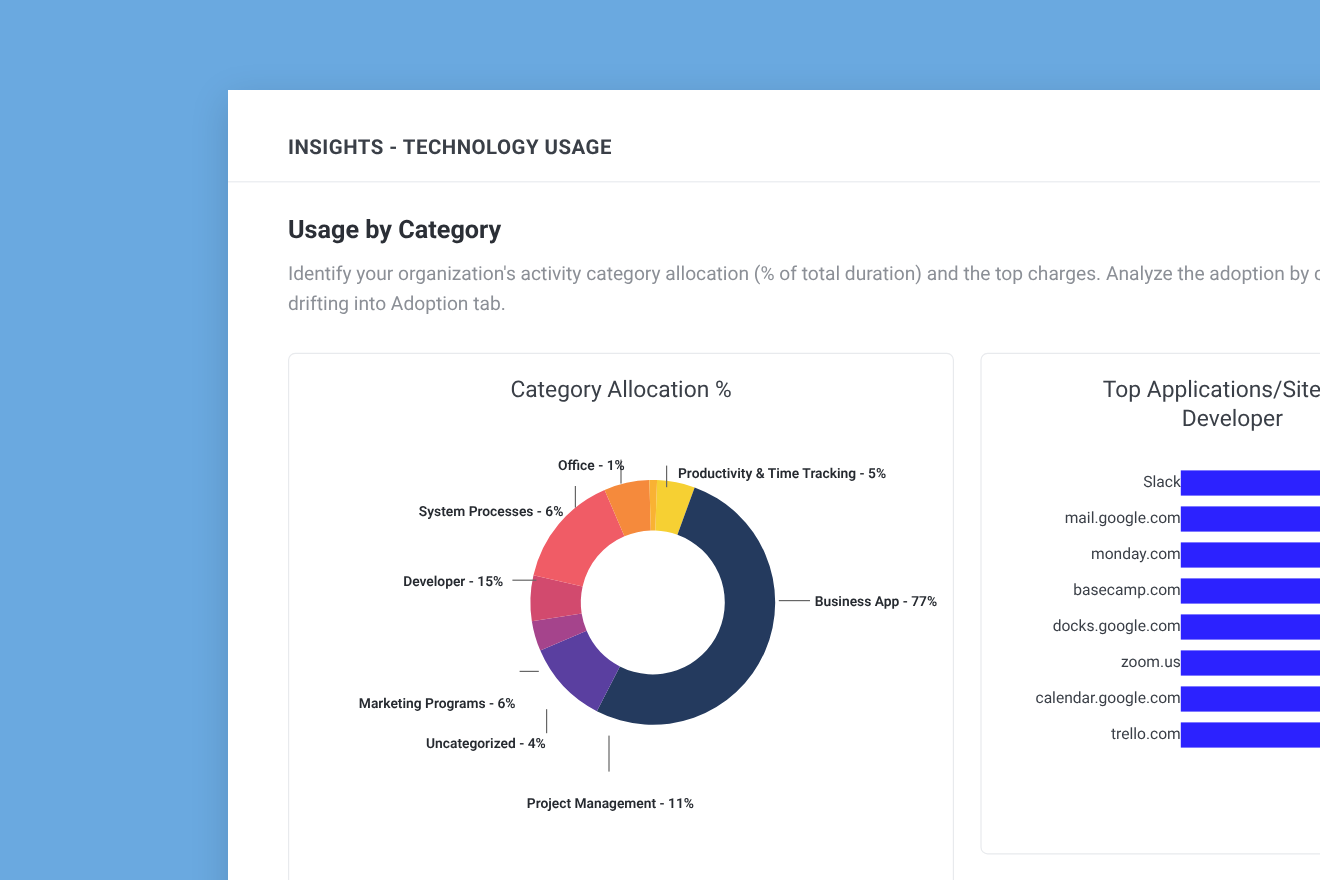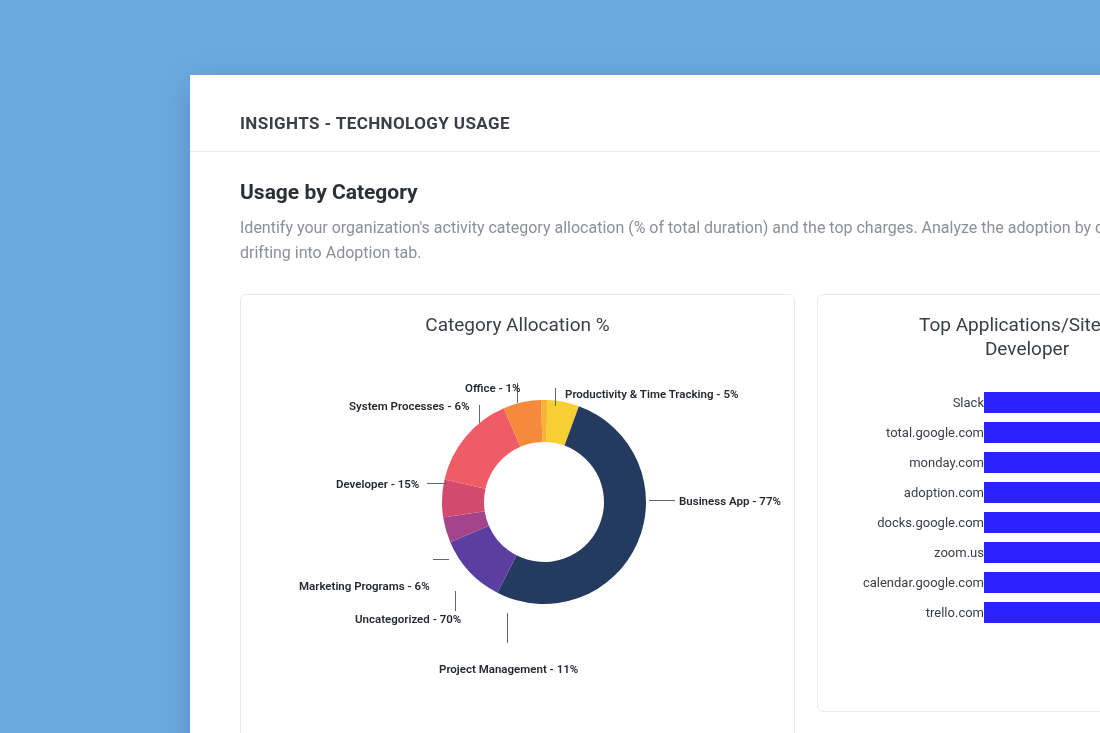--- a/index.html
+++ b/index.html
@@ -156,55 +156,55 @@
         <div class="leader" style="left:248px; top:270px; width:1px;   height:30px;"></div>
         <div class="leader" style="left:196px; top:248px; width:1px;   height:20px;"></div>
         <div class="leader" style="left:174px; top:216px; width:16px;  height:1px;"></div>
         <div class="leader" style="left:168px; top:140px; width:20px;  height:1px;"></div>
         <div class="leader" style="left:220px; top:62px;  width:1px;   height:18px;"></div>
         <div class="leader" style="left:258px; top:40px;  width:1px;   height:20px;"></div>
         <div class="leader" style="left:296px; top:45px;  width:1px;   height:18px;"></div>
 
         <div class="slice-label" style="left:420px; top:151px;">Business App - 77%</div>
         <div class="slice-label" style="left:180px; top:289px;margin-top:30px;">Project Management - 11%</div>
-        <div class="slice-label" style="left:96px;  top:269px;">Uncategorized - 70%</div>
+        <div class="slice-label" style="left:96px;  top:269px;">Uncategorized - 4%</div>
         <div class="slice-label" style="left:40px;  top:236px;">Marketing Programs - 6%</div>
         <div class="slice-label" style="left:77px;  top:134px;">Developer - 15%</div>
-        <div class="slice-label" style="left:90px;  top:56px;">System Processes - 6%</div>
+        <div class="slice-label" style="left:90px;  top:76px;">System Processes - 6%</div>
         <div class="slice-label" style="left:206px; top:38px;">Office - 1%</div>
         <div class="slice-label" style="left:306px; top:44px;">Productivity &amp; Time Tracking - 5%</div>
       </div>
     </div>
 
     <div class="card right">
       <div class="card-title">
         <span>Top Applications/Sites by</span><br>
         <span>Developer</span>
       </div>
       <div class="bars" id="bars">
           <div class="bar-row">
             <div class="bar-label">Slack</div>
             <div class="bar-track">
               <div class="bar-fill" style="width: 100%; background: rgb(44, 34, 255);"></div>
             </div>
           </div>
           <div class="bar-row">
-            <div class="bar-label">total.google.com</div>
+            <div class="bar-label">mail.google.com</div>
             <div class="bar-track">
               <div class="bar-fill" style="width: 100%; background: rgb(44, 34, 255);"></div>
             </div>
           </div>
           <div class="bar-row">
             <div class="bar-label">monday.com</div>
             <div class="bar-track">
               <div class="bar-fill" style="width: 100%; background: rgb(44, 34, 255);"></div>
             </div>
           </div>
           <div class="bar-row">
-            <div class="bar-label">adoption.com</div>
+            <div class="bar-label">basecamp.com</div>
             <div class="bar-track">
               <div class="bar-fill" style="width: 100%; background: rgb(44, 34, 255);"></div>
             </div>
           </div>
           <div class="bar-row">
             <div class="bar-label">docks.google.com</div>
             <div class="bar-track">
               <div class="bar-fill" style="width: 100%; background: rgb(44, 34, 255);"></div>
             </div>
           </div>

